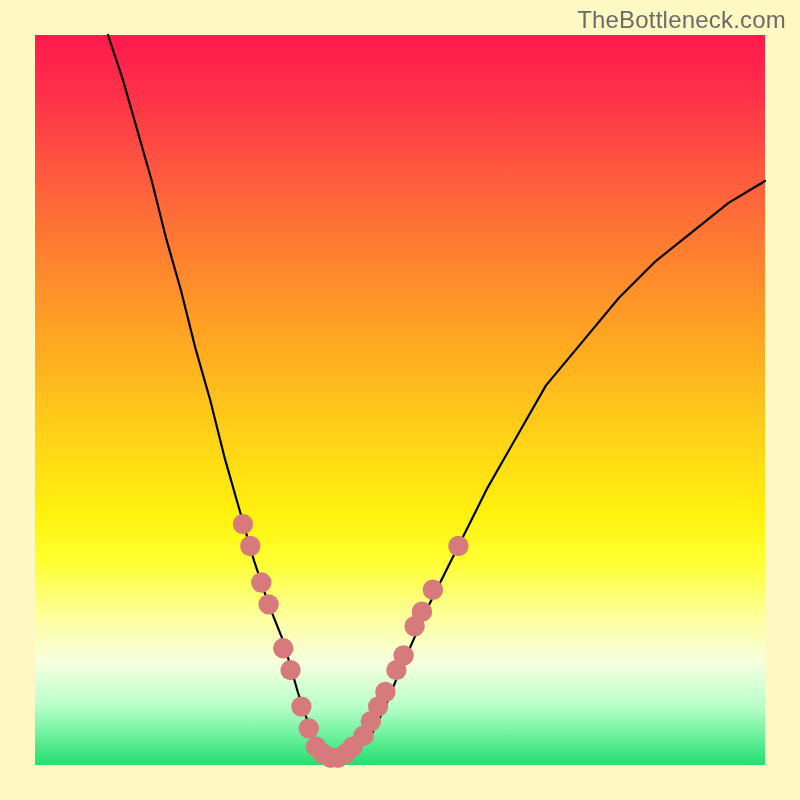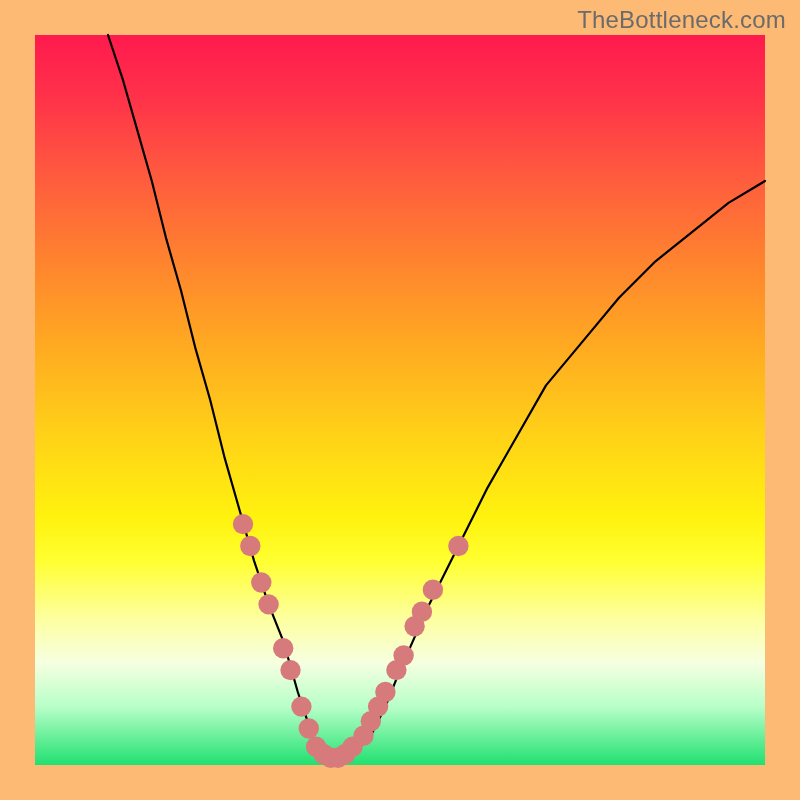--- a/index.html
+++ b/index.html
@@ -7,21 +7,21 @@
     padding: 0;
     width: 800px;
     height: 800px;
     background: #000;
     overflow: hidden;
   }
   .frame {
     position: absolute;
     width: 800px;
     height: 800px;
-    background: #fdba74;
+    background: #fef9c3;
   }
   .plot-area {
     position: absolute;
     left: 35px;
     top: 35px;
     width: 730px;
     height: 730px;
     background: linear-gradient(to bottom,
       #ff1a4d 0%,
       #ff304a 8%,

